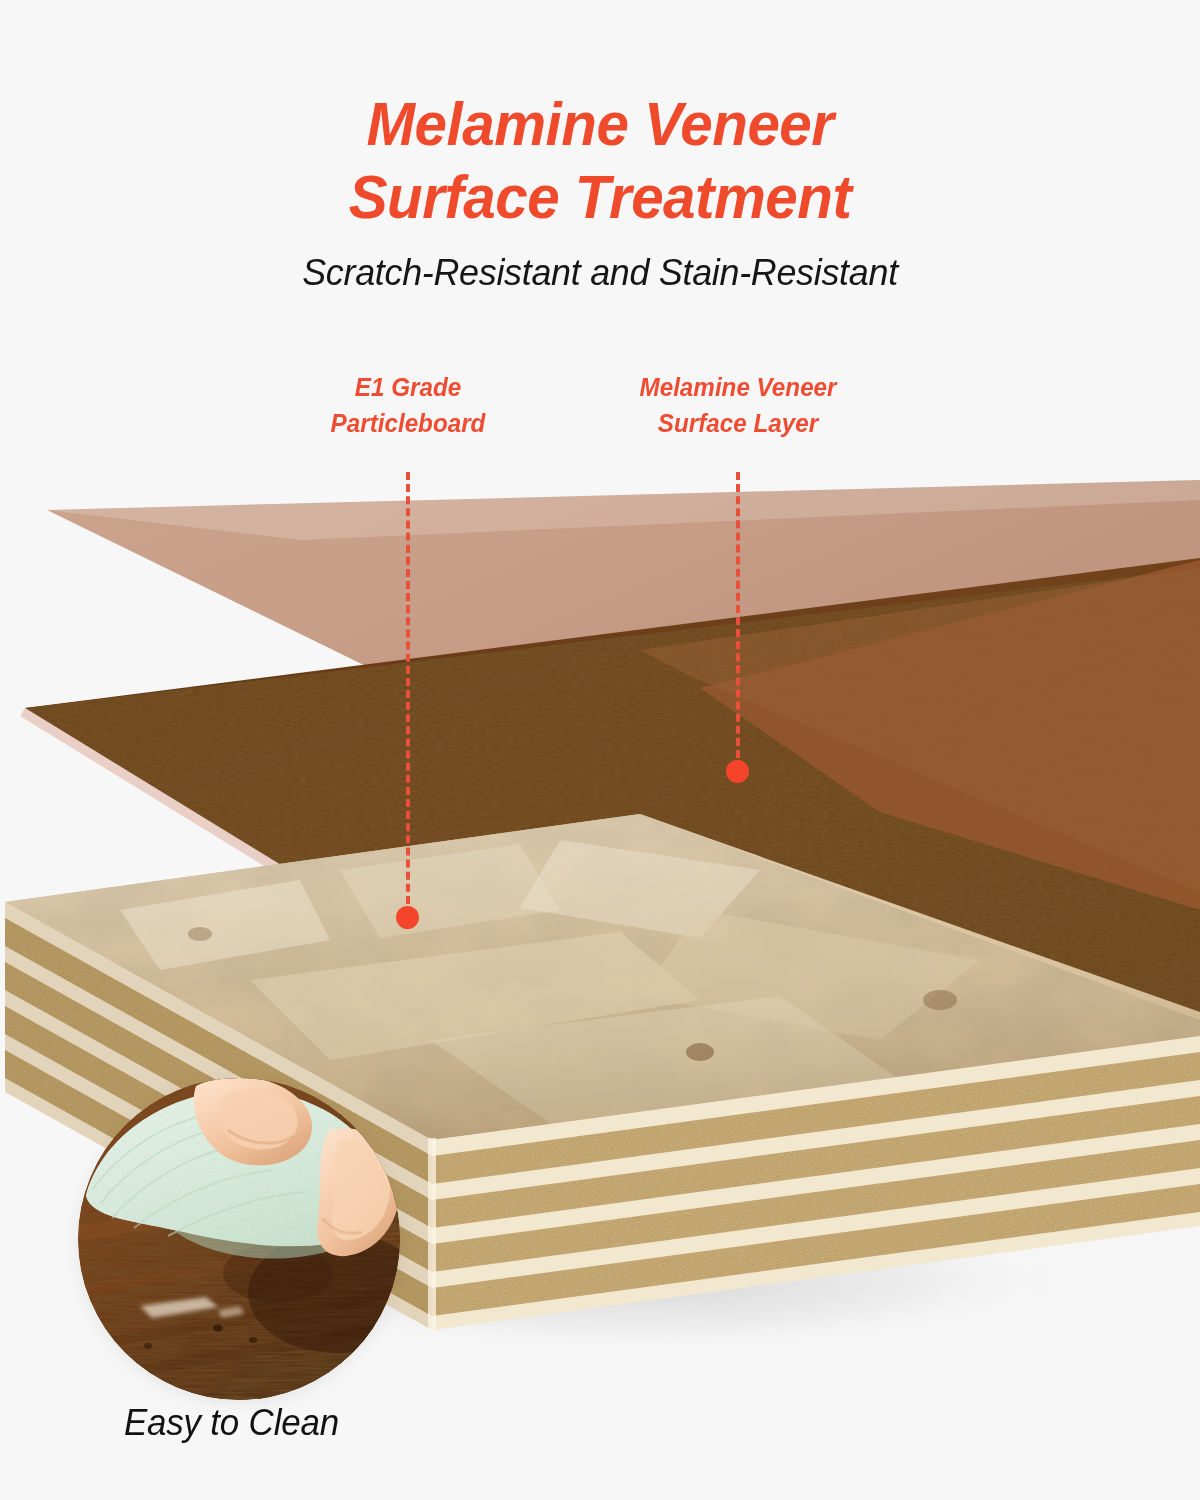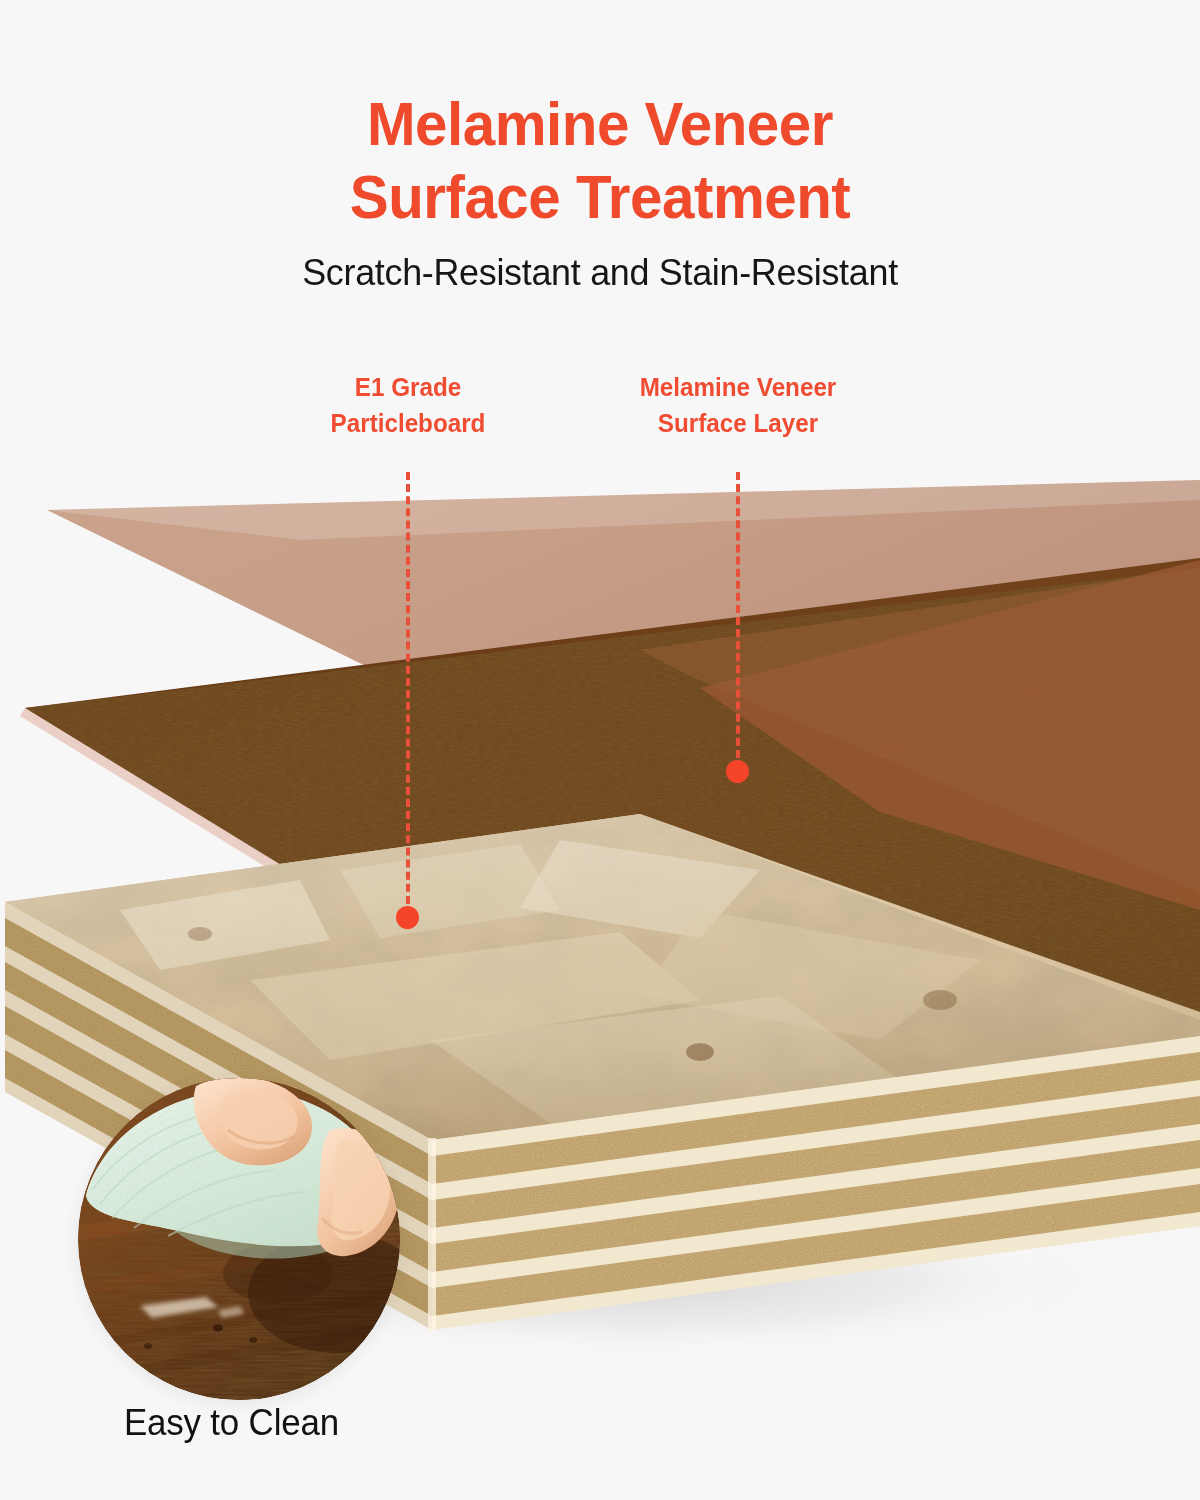--- a/index.html
+++ b/index.html
@@ -9,20 +9,21 @@
     width:1200px; height:1500px;
     background:#f6f6f6;
     font-family:"Liberation Sans", sans-serif;
     overflow:hidden;
   }
 
   #page {
     position:relative;
     width:1031px; height:1500px;
     background:#f7f7f7;
+    font-style:italic;
   }
 
   
   .title {
     position:absolute;
     left:0; top:88px;
     width:1200px;
     text-align:center;
     font-size:62px;
     line-height:1.17;

